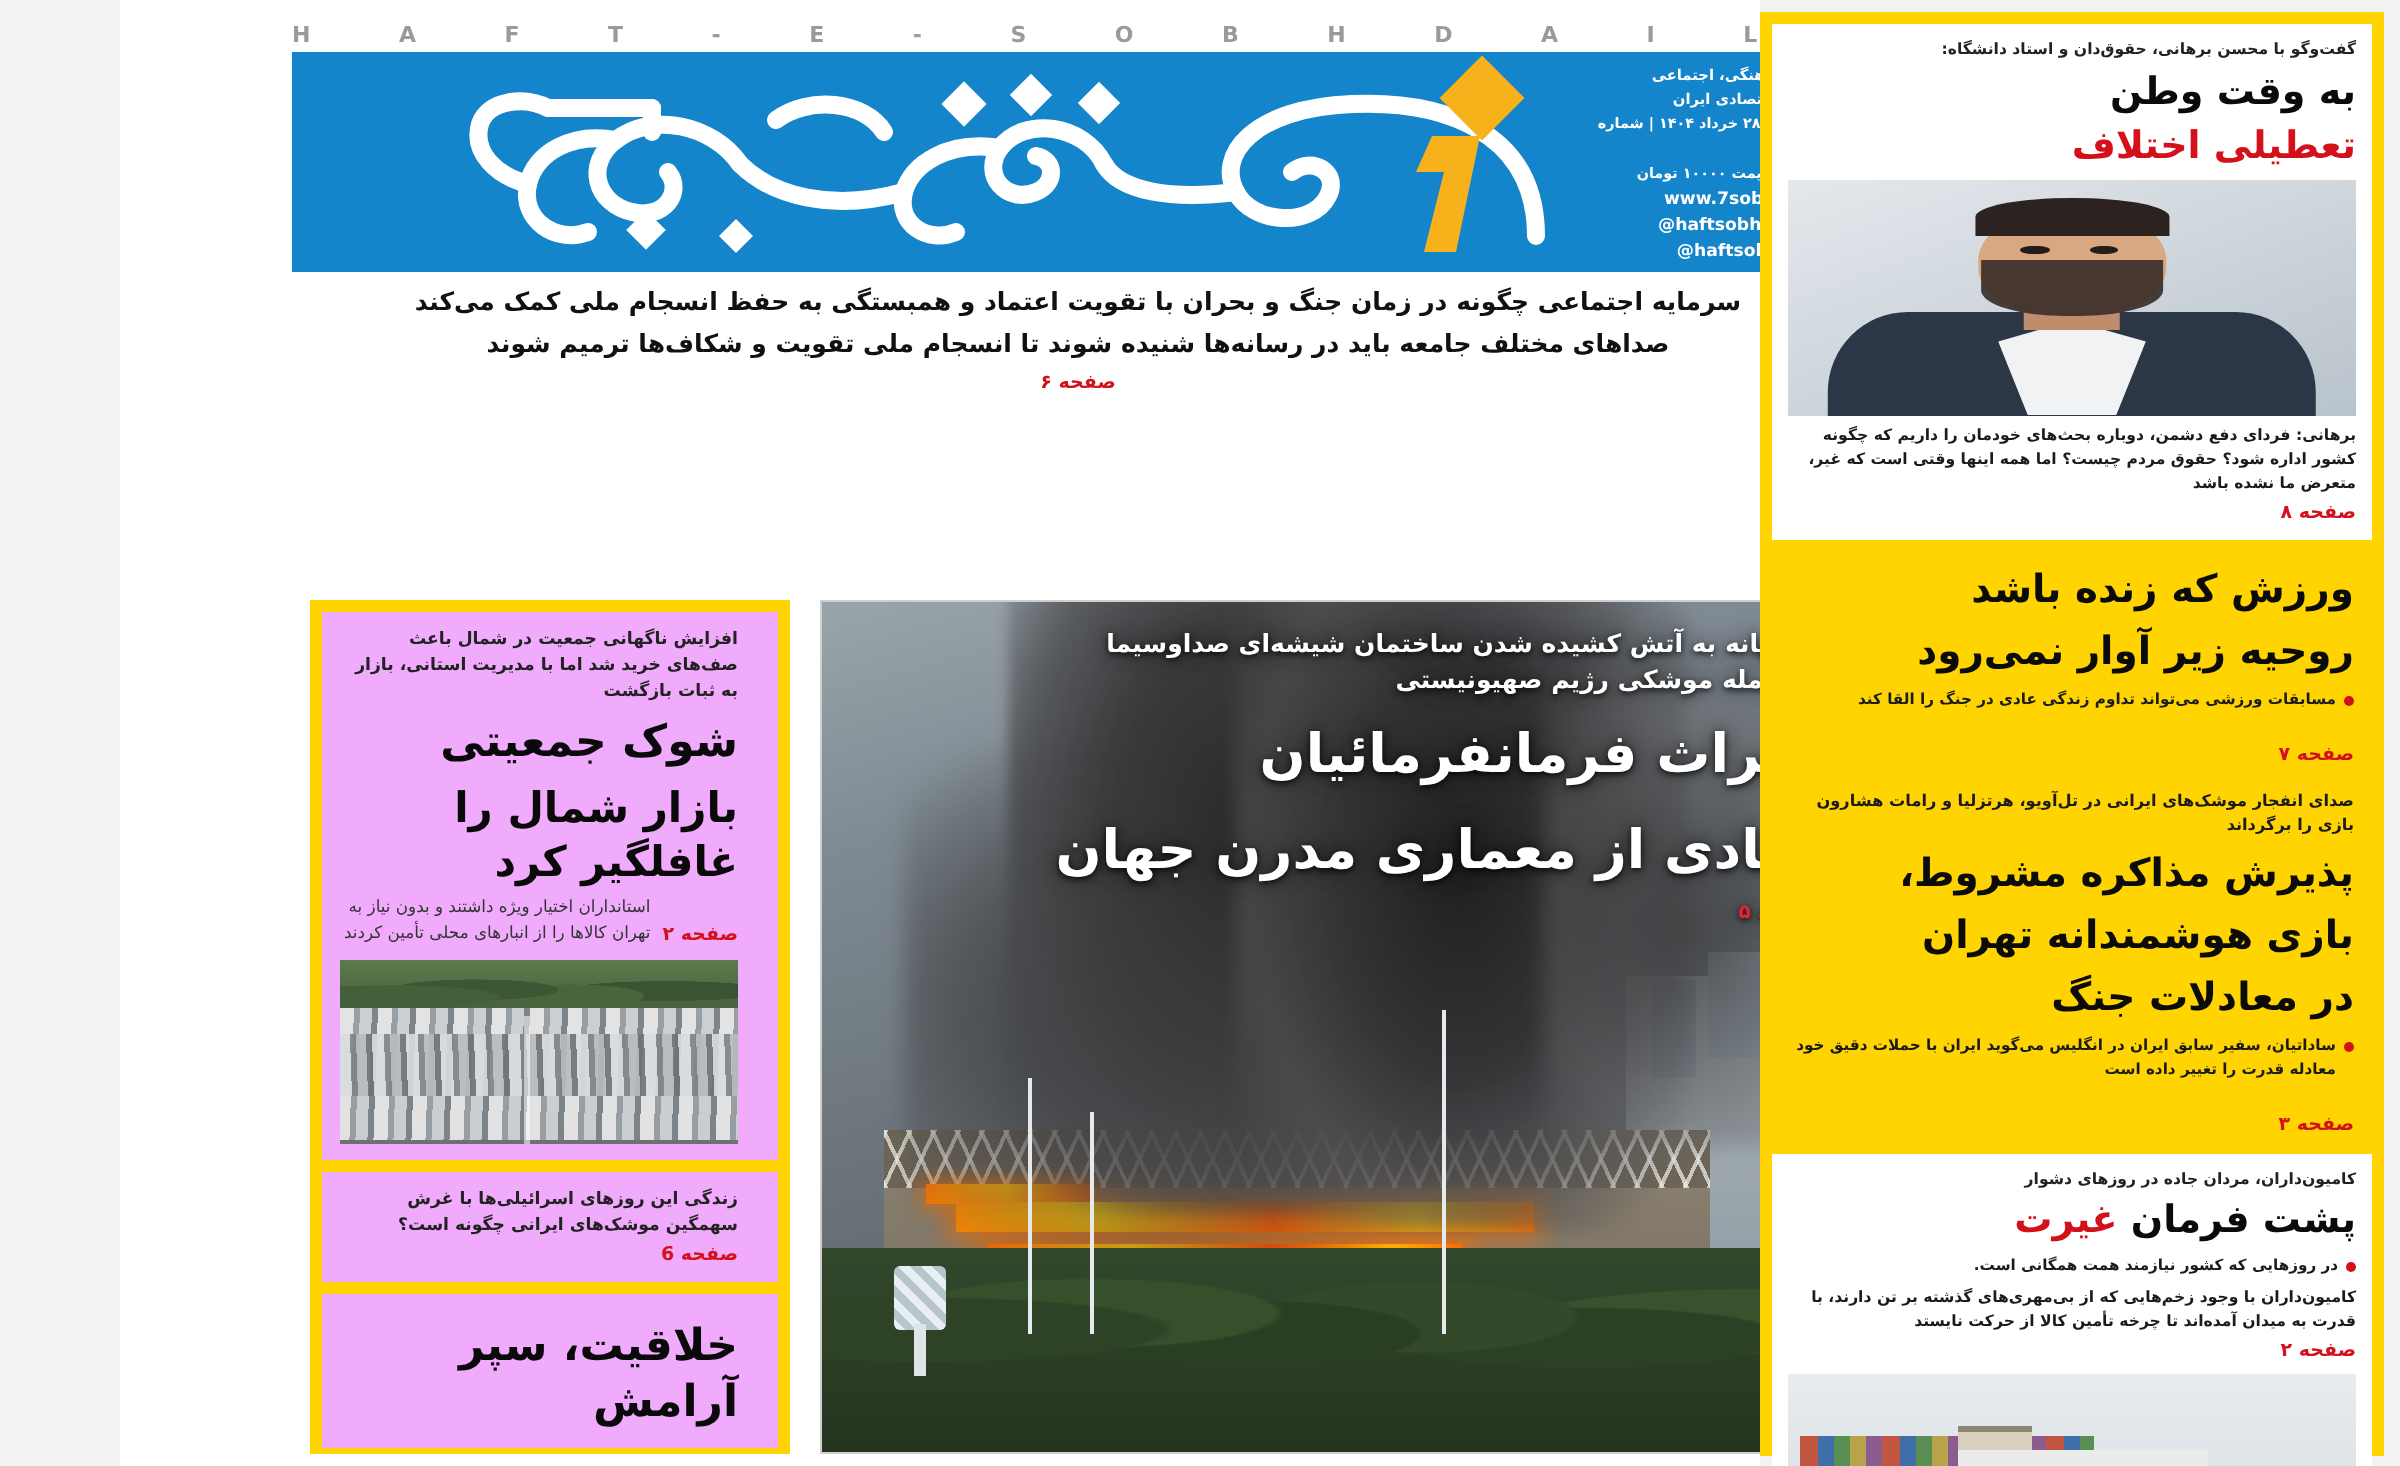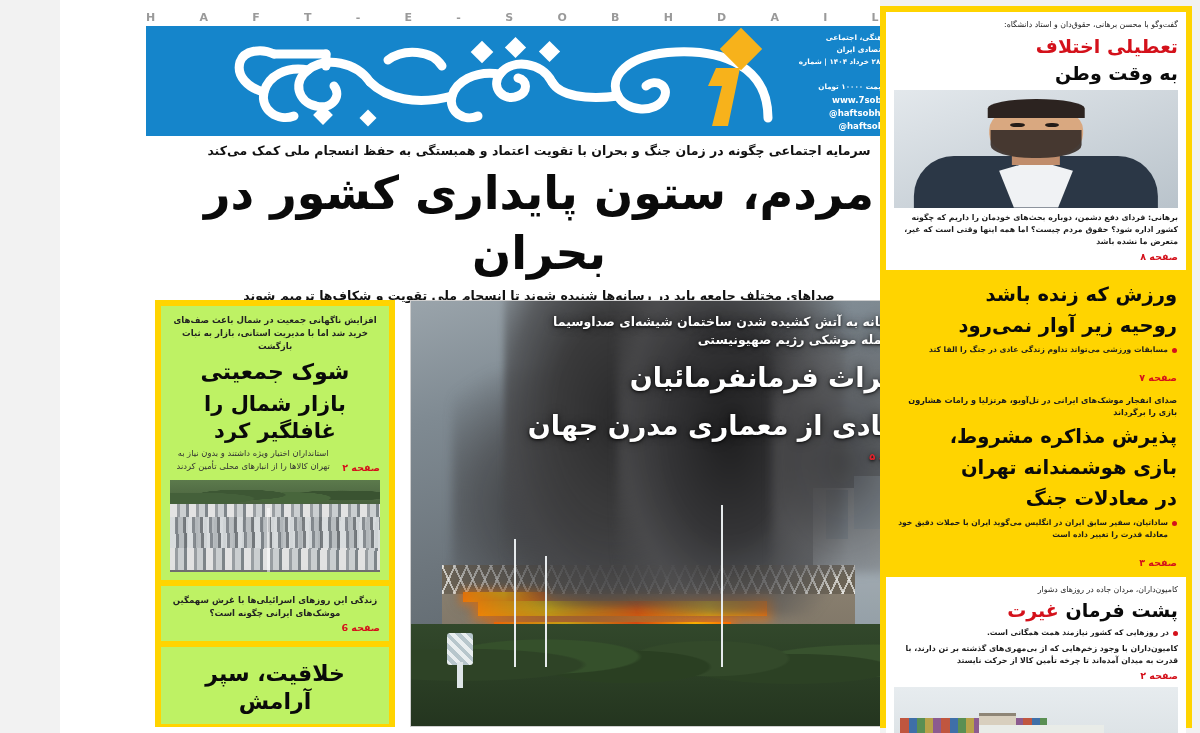--- a/index.html
+++ b/index.html
@@ -205,21 +205,21 @@
     margin-top: 10px; letter-spacing: -0.5px;
   }
   .photo-text .pg { display: block; margin-top: 6px; color: #e8242d; font-size: 10px; }
 
   
   .leftcol {
     position: absolute; left: 95px; top: 300px; width: 240px; height: 427px;
     background: #ffd400; padding: 6px;
   }
   .lcard {
-    background: #bef264; padding: 8px 9px 8px 9px; text-align: center;
+    background: #f0abfc; padding: 8px 20px 8px 9px; text-align: right;
   }
   .lcard + .lcard { margin-top: 6px; }
   .lcard .over {
     font-size: 8.6px; font-weight: 700; color: #222; line-height: 13px;
   }
   .lcard h3 {
     font-size: 22px; font-weight: 900; color: #0a0a0a; line-height: 28px;
     margin-top: 5px; letter-spacing: -0.6px;
   }
   .lcard h3.sm { font-size: 21px; line-height: 27px; }
@@ -268,21 +268,21 @@
   }
 
   
   .rail-inner {
     position: absolute; inset: 0; background: #ffd400; padding: 6px;
   }
   .rcard {
     background: #ffffff; text-align: right; padding: 7px 8px;
   }
   .rcard .over {
-    font-size: 7.8px; font-weight: 400; color: #222; line-height: 11.5px;
+    font-size: 7.8px; font-weight: 700; color: #222; line-height: 11.5px;
   }
   .rcard h3 {
     font-size: 19px; font-weight: 900; color: #0a0a0a; line-height: 24px;
     margin-top: 3px; letter-spacing: -0.5px;
   }
   .rcard h3 .red { color: #d4111b; }
 
   .portrait {
     position: relative; width: 100%; height: 118px; margin-top: 5px; overflow: hidden;
     background: linear-gradient(#cfd6dc,#aab4bd);
@@ -447,21 +447,20 @@
           <span>@haftsobh</span>
           <span class="sq-ico"></span>
           <span class="x-ico">X</span>
           <span class="sq-ico"></span>
         </div>
       </div>
     </div>
 
     <div class="lead">
       <div class="overline">سرمایه اجتماعی چگونه در زمان جنگ و بحران با تقویت اعتماد و همبستگی به حفظ انسجام ملی کمک می‌کند</div>
-      <h1>مردم، ستون پایداری کشور در بحران</h1>
       <div class="sub">صداهای مختلف جامعه باید در رسانه‌ها شنیده شوند تا انسجام ملی تقویت و شکاف‌ها ترمیم شوند</div>
       <span class="pg">صفحه ۶</span>
     </div>
 
     <div class="leftcol">
 
       <div class="lcard">
         <div class="over">افزایش ناگهانی جمعیت در شمال باعث صف‌های خرید شد اما با مدیریت استانی، بازار به ثبات بازگشت</div>
         <h3>شوک جمعیتی</h3>
         <h3 class="sm">بازار شمال را غافلگیر کرد</h3>
@@ -522,24 +521,24 @@
       </div>
     </div>
 
   </div>
 
   <div class="rail">
     <div class="rail-inner">
 
       <div class="rcard">
         <div class="over">گفت‌وگو با محسن برهانی، حقوق‌دان و استاد دانشگاه:</div>
+        <h3>به وقت وطن</h3>
         <h3>
           <span class="red">تعطیلی اختلاف</span>
         </h3>
-        <h3>به وقت وطن</h3>
         <div class="portrait">
           <div class="pf-bg"></div>
           <div class="pf-body"></div>
           <div class="pf-shirt"></div>
           <div class="pf-neck"></div>
           <div class="pf-head"></div>
           <div class="pf-beard"></div>
           <div class="pf-hair"></div>
           <div class="pf-eye l"></div>
           <div class="pf-eye r"></div>

